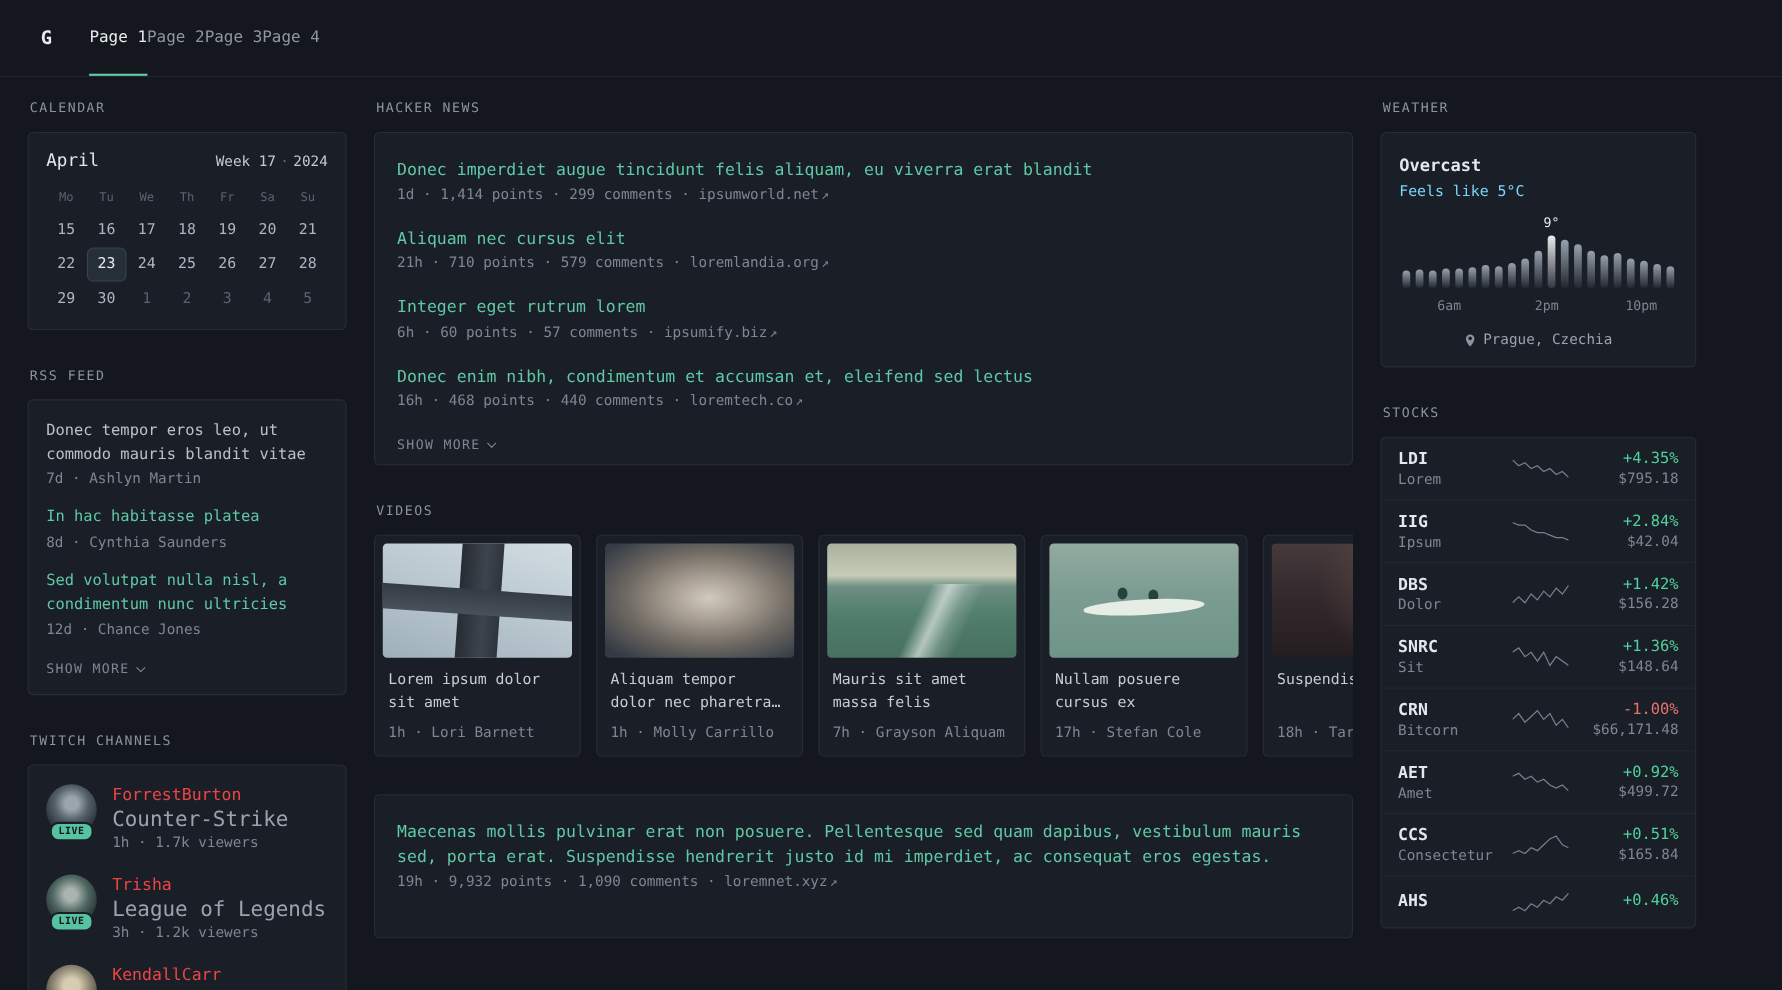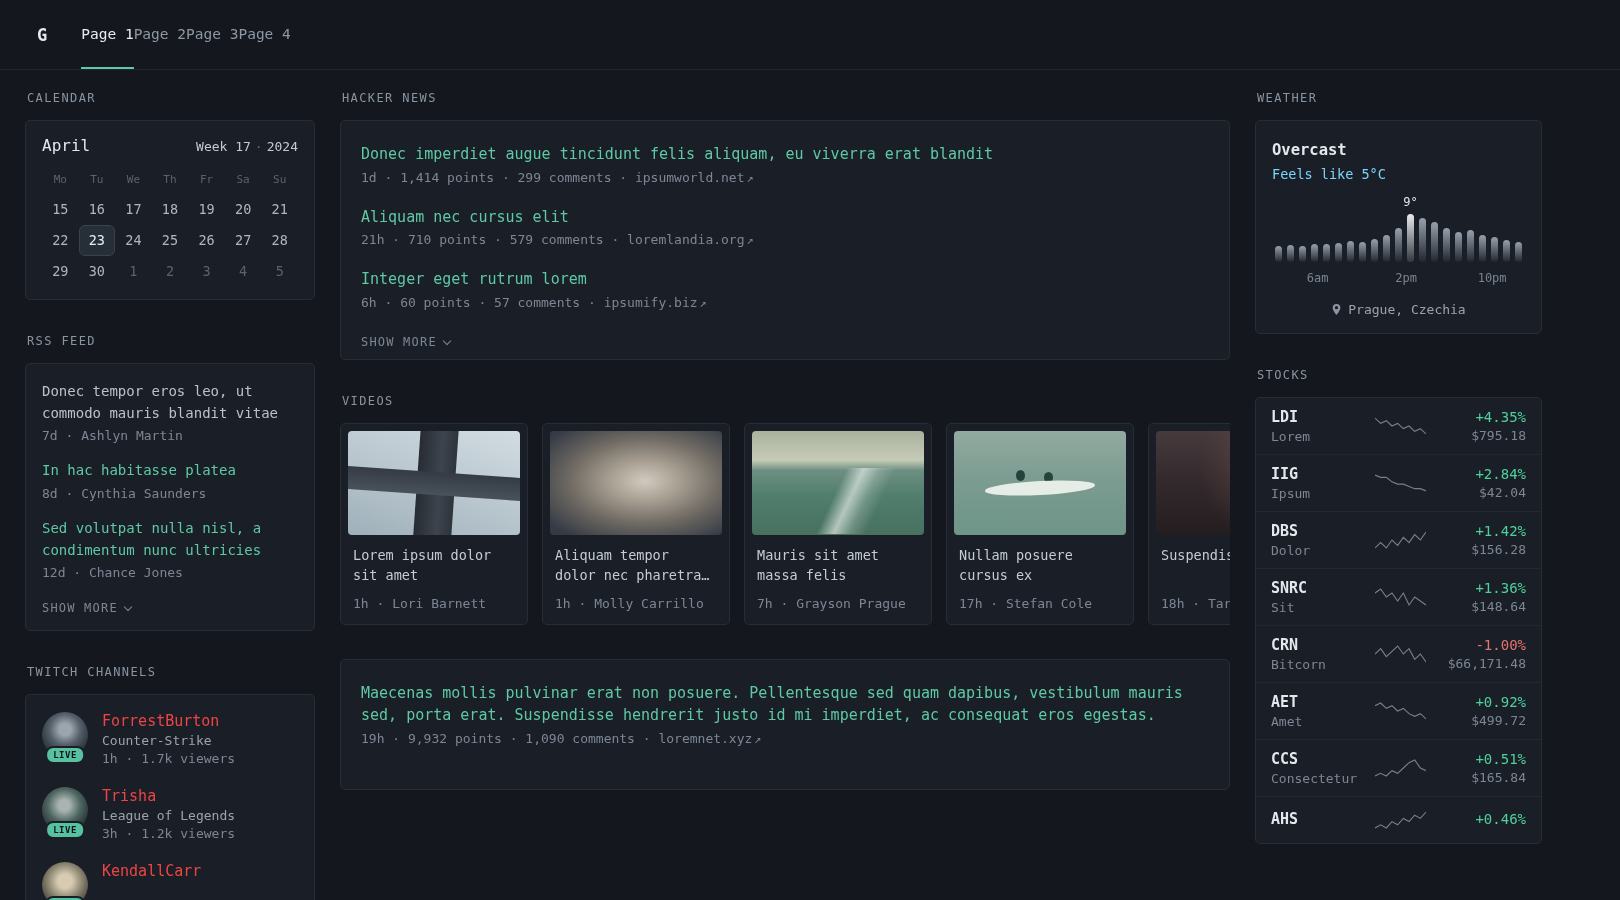--- a/index.html
+++ b/index.html
@@ -62,21 +62,21 @@
   .tw-item { display:flex; gap:14px; margin-bottom:21px; align-items:flex-start; }
   .avatar-wrap { position:relative; flex:none; }
   .avatar { width:46px; height:46px; border-radius:50%; }
   .av1 { background:radial-gradient(circle at 50% 38%, #9aa5ad 0 16%, #55606a 42%, #232a31 78%); }
   .av2 { background:radial-gradient(circle at 48% 40%, #a9b3b0 0 15%, #4e6660 45%, #20282c 80%); }
   .av3 { background:radial-gradient(circle at 50% 42%, #d7cbb2 0 20%, #8d8672 48%, #3a3a34 82%); }
   .live { position:absolute; left:50%; bottom:-6px; transform:translateX(-50%);
           background:#57c2a0; color:#0f141a; font-size:9px; font-weight:bold;
           letter-spacing:.5px; padding:2px 6px; border-radius:8px; border:2px solid #1a1f27; }
   .tw-name { font-size:15px; color:#ef4444; margin-bottom:3px; }
-  .tw-game { font-size:13px; color:#9aa3ae; margin-bottom:3px; }
+  .tw-game { font-size:19px; color:#9aa3ae; margin-bottom:3px; }
 
   
   .hn-card { padding:22px 20px 10px; }
   .hn-item { margin-bottom:21px; }
   .hn-title { display:block; color:#5ec9a4; font-size:15px; line-height:1.5; margin-bottom:4px; }
   .domain { color:#7d8694; }
   .arrow { font-size:12px; padding-left:2px; }
   .sub-card { padding:22px 20px; }
 
   
@@ -263,20 +263,24 @@
           <div class="meta"><span>1d · 1,414 points · 299 comments ·</span> <a class="domain"><span>ipsumworld.net</span><span class="arrow">↗</span></a></div>
         </div>
         <div class="hn-item">
           <a class="hn-title">Aliquam nec cursus elit</a>
           <div class="meta"><span>21h · 710 points · 579 comments ·</span> <a class="domain"><span>loremlandia.org</span><span class="arrow">↗</span></a></div>
         </div>
         <div class="hn-item">
           <a class="hn-title">Integer eget rutrum lorem</a>
           <div class="meta"><span>6h · 60 points · 57 comments ·</span> <a class="domain"><span>ipsumify.biz</span><span class="arrow">↗</span></a></div>
         </div>
+        <div class="hn-item">
+          <a class="hn-title">Donec enim nibh, condimentum et accumsan et, eleifend sed lectus</a>
+          <div class="meta"><span>16h · 468 points · 440 comments ·</span> <a class="domain"><span>loremtech.co</span><span class="arrow">↗</span></a></div>
+        </div>
         <button class="show-more"><span>SHOW MORE</span><i class="chev"></i></button>
       </div>
     </div>
 
     <div class="widget">
       <h2 class="widget-h">VIDEOS</h2>
       <div class="videos-row">
         <div class="video-card">
           <div class="thumb thumb-1"></div>
           <div class="v-info">
@@ -288,21 +292,21 @@
           <div class="thumb thumb-2"></div>
           <div class="v-info">
             <div class="v-title">Aliquam tempor dolor nec pharetra…</div>
             <div class="meta">1h · Molly Carrillo</div>
           </div>
         </div>
         <div class="video-card">
           <div class="thumb thumb-3"></div>
           <div class="v-info">
             <div class="v-title">Mauris sit amet massa felis</div>
-            <div class="meta">7h · Grayson Prague</div>
+            <div class="meta">7h · Grayson Aliquam</div>
           </div>
         </div>
         <div class="video-card">
           <div class="thumb thumb-4"></div>
           <div class="v-info">
             <div class="v-title">Nullam posuere cursus ex</div>
             <div class="meta">17h · Stefan Cole</div>
           </div>
         </div>
         <div class="video-card">

